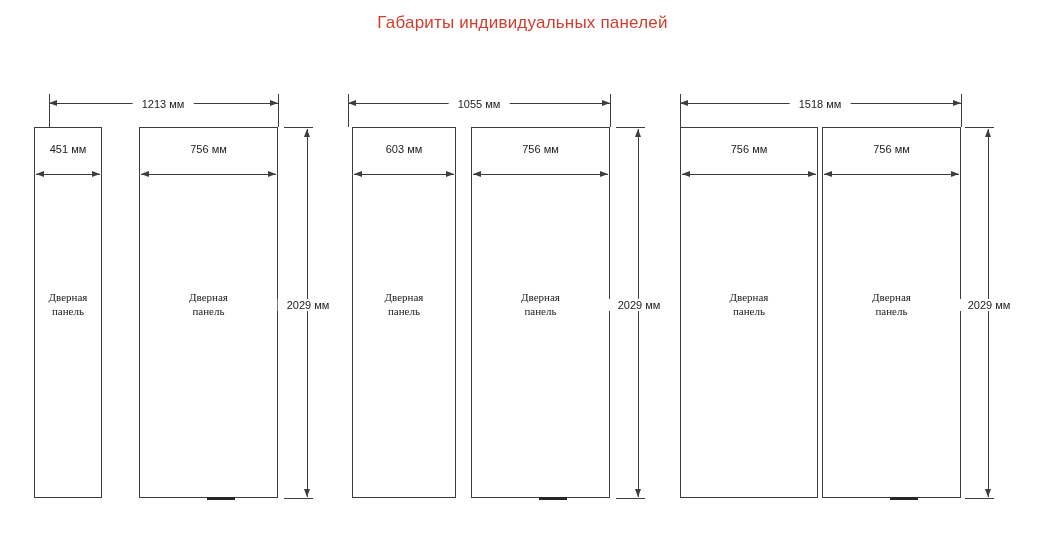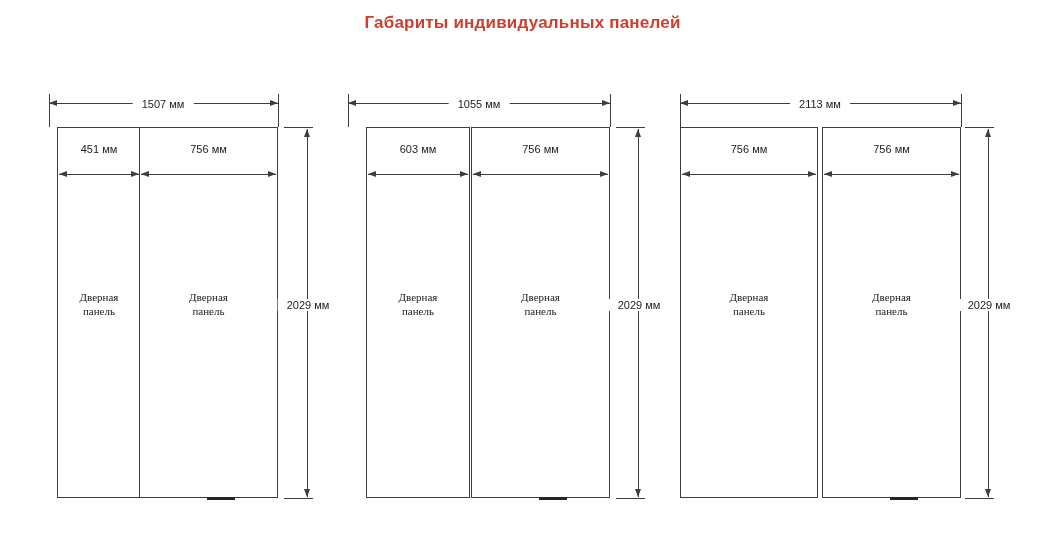--- a/index.html
+++ b/index.html
@@ -2,21 +2,21 @@
 <html><head>
 <meta charset="utf-8">
 <style>
   html,body { margin:0; padding:0; background:#ffffff; }
   .canvas {
     position:relative; width:1045px; height:543px; background:#ffffff;
     font-family:"Liberation Sans","DejaVu Sans",sans-serif; overflow:hidden;
   }
   .title {
     position:absolute; left:0; top:13px; width:100%;
-    text-align:center; font-size:17px; font-weight:bold; letter-spacing:0.2px;
+    text-align:center; font-size:17px; font-weight:normal; letter-spacing:0.2px;
   }
   .hl { position:absolute; height:1px; background:#3d3d3d; }
   .vl { position:absolute; width:1px; background:#3d3d3d; }
   .panel {
     position:absolute; top:127px; height:371px; box-sizing:border-box;
     border:1.5px solid #3d3d3d; background:#ffffff;
   }
   .dimlab {
     position:absolute; transform:translate(-50%,-50%);
     font-size:11px; color:#1c1c1c; background:#ffffff;
@@ -48,23 +48,23 @@
 <div class="canvas">
 
   <div class="title" style="color: rgb(207, 62, 44);">Габариты индивидуальных панелей</div>
 
   <div>
     <div class="vl" style="left:49px;top:94px;height:33px"></div>
     <div class="vl" style="left:278px;top:94px;height:33px"></div>
     <div class="hl" style="left:49px;top:103px;width:229px"></div>
     <div class="ah ah-l" style="left:49px;top:100px"></div>
     <div class="ah ah-r" style="left:270px;top:100px"></div>
-    <div class="dimlab" style="left:163px;top:104px">1507 мм</div>
+    <div class="dimlab" style="left:163px;top:104px">1213 мм</div>
 
-    <div class="panel" style="left:57px;width:84px">
+    <div class="panel" style="left:34px;width:68px">
       <div class="pwlab">451 мм</div>
       <div class="innerdim">
         <div class="ah ah-l" style="left:0;top:-3px"></div>
         <div class="ah ah-r" style="right:0;top:-3px"></div>
       </div>
       <div class="pname"><span>Дверная панель</span></div>
     </div>
 
     <div class="panel" style="left:139px;width:139px">
       <div class="pwlab">756 мм</div>
@@ -85,21 +85,21 @@
   </div>
 
   <div>
     <div class="vl" style="left:348px;top:94px;height:33px"></div>
     <div class="vl" style="left:610px;top:94px;height:33px"></div>
     <div class="hl" style="left:348px;top:103px;width:262px"></div>
     <div class="ah ah-l" style="left:348px;top:100px"></div>
     <div class="ah ah-r" style="left:602px;top:100px"></div>
     <div class="dimlab" style="left:479px;top:104px">1055 мм</div>
 
-    <div class="panel" style="left:366px;width:104px">
+    <div class="panel" style="left:352px;width:104px">
       <div class="pwlab">603 мм</div>
       <div class="innerdim">
         <div class="ah ah-l" style="left:0;top:-3px"></div>
         <div class="ah ah-r" style="right:0;top:-3px"></div>
       </div>
       <div class="pname"><span>Дверная панель</span></div>
     </div>
 
     <div class="panel" style="left:471px;width:139px">
       <div class="pwlab">756 мм</div>
@@ -118,21 +118,21 @@
     <div class="ah ah-d" style="left:635px;top:489px"></div>
     <div class="dimlab" style="left:639px;top:305px">2029 мм</div>
   </div>
 
   <div>
     <div class="vl" style="left:680px;top:94px;height:33px"></div>
     <div class="vl" style="left:961px;top:94px;height:33px"></div>
     <div class="hl" style="left:680px;top:103px;width:281px"></div>
     <div class="ah ah-l" style="left:680px;top:100px"></div>
     <div class="ah ah-r" style="left:953px;top:100px"></div>
-    <div class="dimlab" style="left:820px;top:104px">2113 мм</div>
+    <div class="dimlab" style="left:820px;top:104px">1518 мм</div>
 
     <div class="panel" style="left:680px;width:138px">
       <div class="pwlab">756 мм</div>
       <div class="innerdim">
         <div class="ah ah-l" style="left:0;top:-3px"></div>
         <div class="ah ah-r" style="right:0;top:-3px"></div>
       </div>
       <div class="pname"><span>Дверная панель</span></div>
     </div>
 

